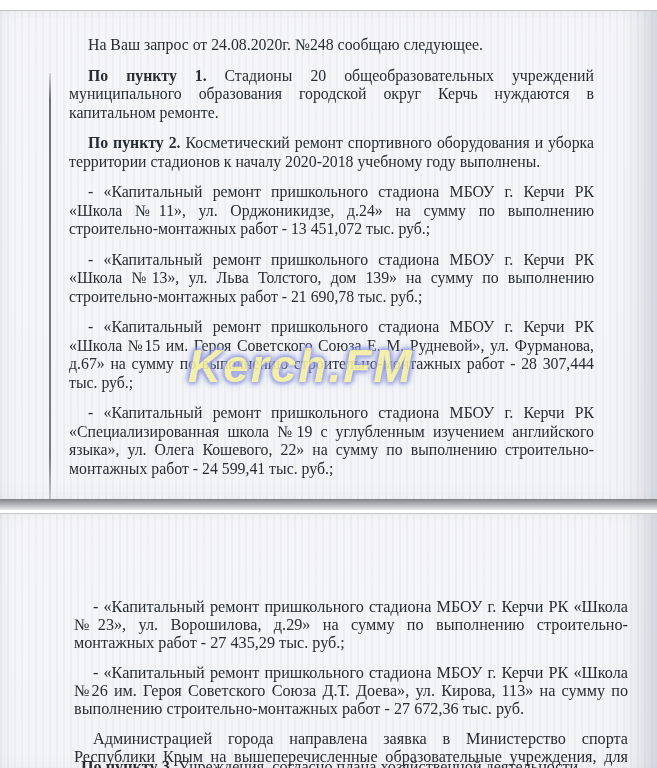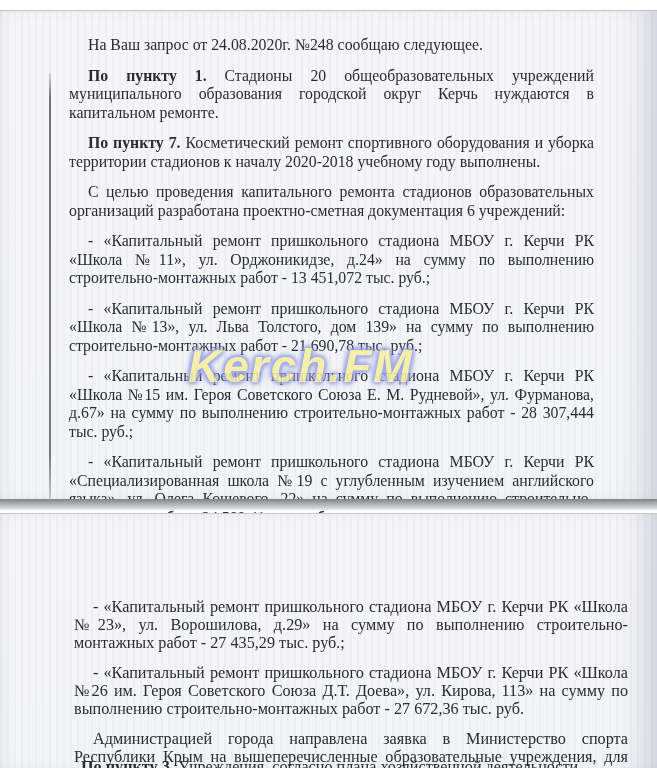--- a/index.html
+++ b/index.html
@@ -76,22 +76,21 @@
 </style>
 </head>
 <body>
 
 <section class="page page-1">
   <div class="scan-edge-line"></div>
 
   <div class="textblock tb-1">
     <p><b></b><span>На Ваш запрос от 24.08.2020г. №248 сообщаю следующее.</span></p>
     <p><b>По пункту 1.</b><span> Стадионы 20 общеобразовательных учреждений муниципального образования городской округ Керчь нуждаются в капитальном ремонте.</span></p>
-    <p><b>По пункту 7.</b><span> Косметический ремонт спортивного оборудования и уборка территории стадионов к началу 2020-2018 учебному году выполнены.</span></p>
-    <p><b></b><span>С целью проведения капитального ремонта стадионов образовательных организаций разработана проектно-сметная документация 6 учреждений:</span></p>
+    <p><b>По пункту 2.</b><span> Косметический ремонт спортивного оборудования и уборка территории стадионов к началу 2020-2018 учебному году выполнены.</span></p>
     <p><b></b><span>- «Капитальный ремонт пришкольного стадиона МБОУ г. Керчи РК «Школа №11», ул. Орджоникидзе, д.24» на сумму по выполнению строительно-монтажных работ - 13 451,072 тыс. руб.;</span></p>
     <p><b></b><span>- «Капитальный ремонт пришкольного стадиона МБОУ г. Керчи РК «Школа №13», ул. Льва Толстого, дом 139» на сумму по выполнению строительно-монтажных работ - 21 690,78 тыс. руб.;</span></p>
     <p><b></b><span>- «Капитальный ремонт пришкольного стадиона МБОУ г. Керчи РК «Школа №15 им. Героя Советского Союза Е. М. Рудневой», ул. Фурманова, д.67» на сумму по выполнению строительно-монтажных работ - 28 307,444 тыс. руб.;</span></p>
     <p><b></b><span>- «Капитальный ремонт пришкольного стадиона МБОУ г. Керчи РК «Специализированная школа №19 с углубленным изучением английского языка», ул. Олега Кошевого, 22» на сумму по выполнению строительно-монтажных работ - 24 599,41 тыс. руб.;</span></p>
   </div>
 
   <div class="watermark">Kerch.FM</div>
 </section>
 
 <div class="separator-bar"></div>

